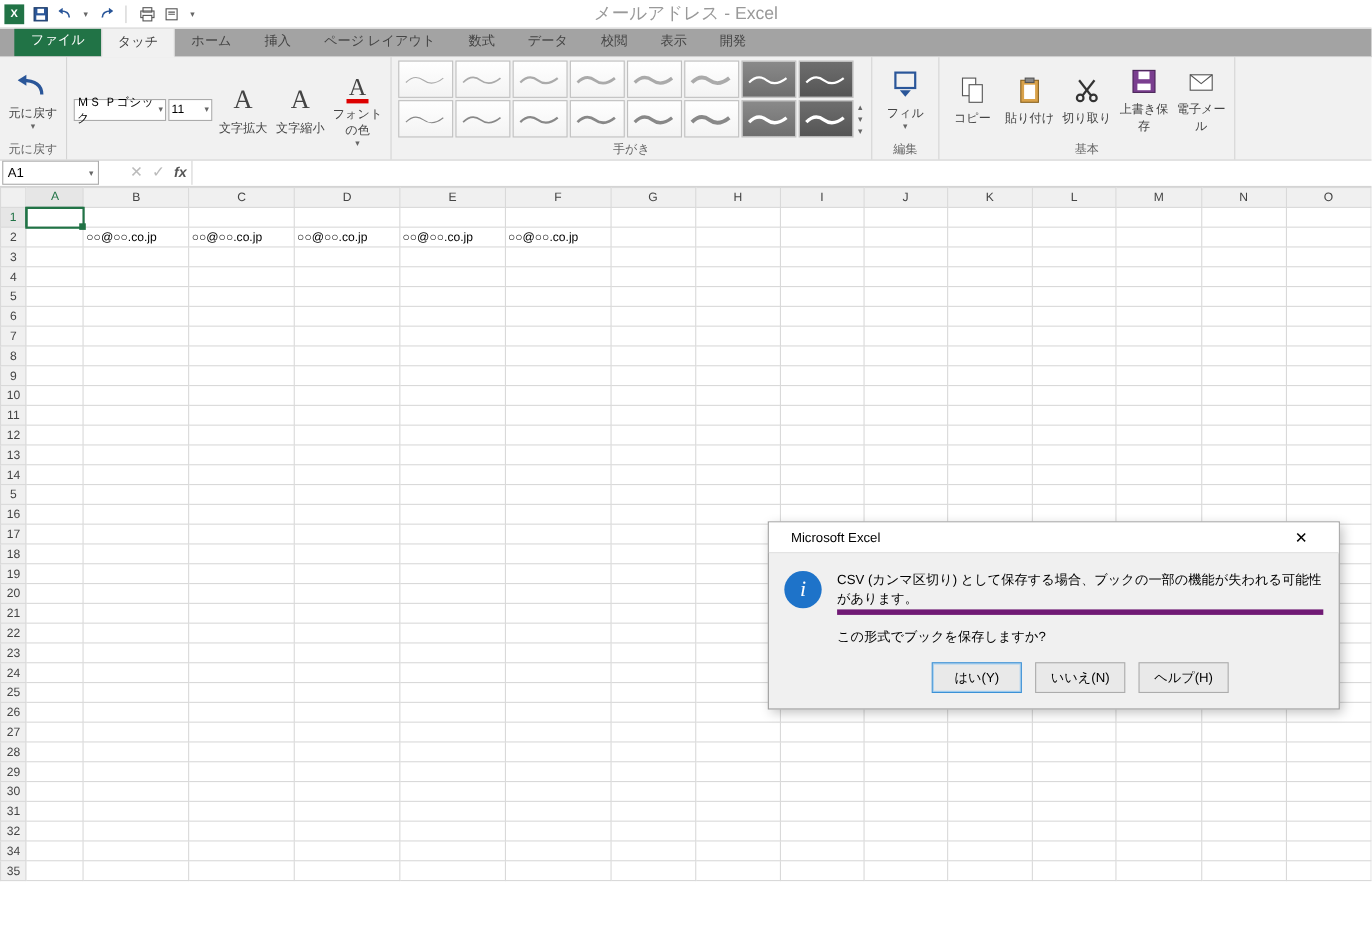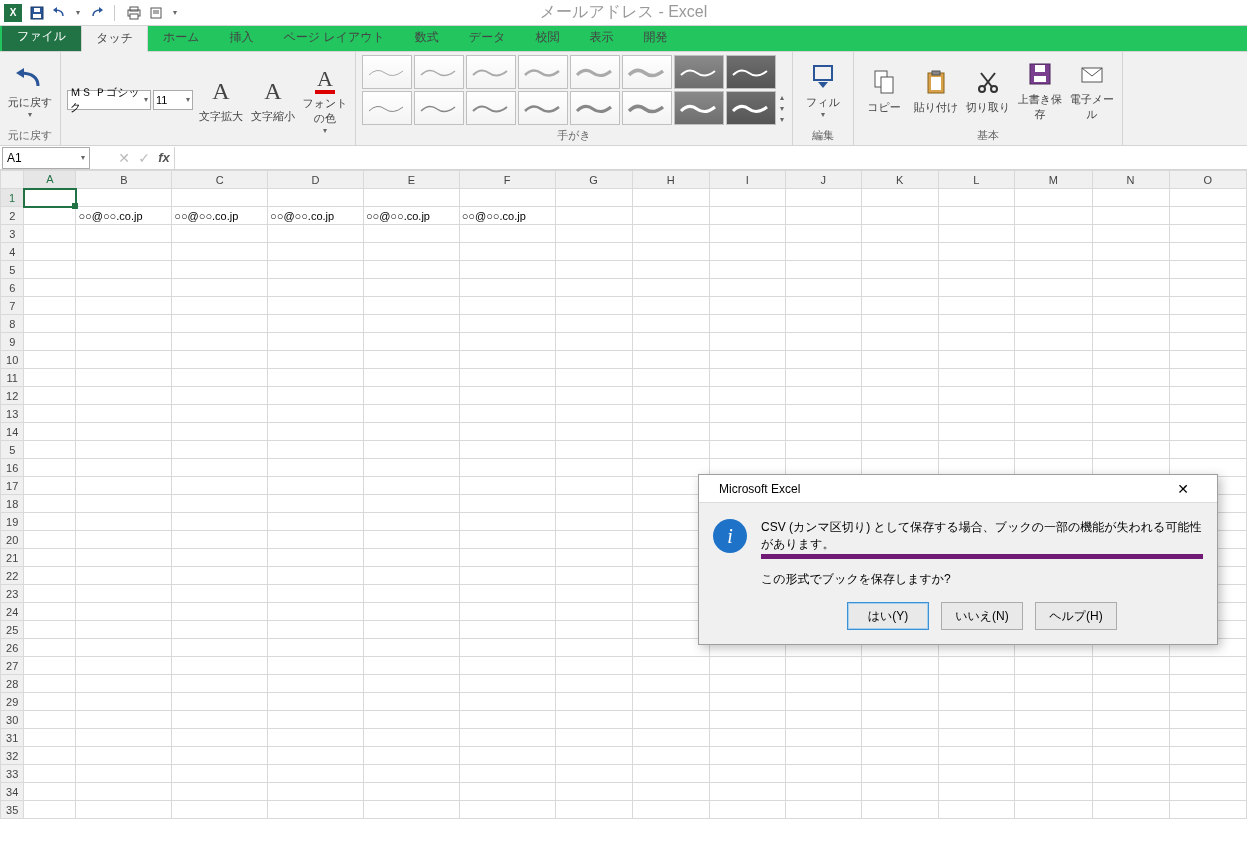--- a/index.html
+++ b/index.html
@@ -7,42 +7,42 @@
 
 
 .titlebar { height: 26px; background: #fff; display: flex; align-items: center; padding: 0 4px; border-bottom: 1px solid #d4d4d4; position: relative; }
 .qat { display: flex; align-items: center; gap: 6px; }
 .qat-btn { width: 18px; height: 18px; display: flex; align-items: center; justify-content: center; color: #444; }
 .excel-icon { width: 18px; height: 18px; background: #217346; display: inline-flex; align-items: center; justify-content: center; color: #fff; font-size: 10px; font-weight: bold; }
 .title-text { position: absolute; left: 50%; transform: translateX(-50%); color: #999; font-size: 16px; white-space: nowrap; }
 .divider-v { width: 1px; height: 16px; background: #ccc; margin: 0 4px; }
 
 
-.ribbon-tabs { height: 26px; background: #22c55e; display: flex; align-items: flex-end; padding-left: 2px; border-bottom: 1px solid #d4d4d4; }
+.ribbon-tabs { height: 26px; background: #a3a3a3; display: flex; align-items: flex-end; padding-left: 13px; border-bottom: 1px solid #d4d4d4; }
 .tab { padding: 4px 14px; font-size: 12px; color: #444; cursor: pointer; border: 1px solid transparent; }
 .tab.file { background: #217346; color: #fff; padding: 5px 14px; }
 .tab.active { background: #f1f1f1; border: 1px solid #d4d4d4; border-bottom: 1px solid #f1f1f1; margin-bottom: -1px; }
 
 
 .ribbon { height: 94px; background: #f1f1f1; border-bottom: 1px solid #d4d4d4; display: flex; }
 .group { display: flex; flex-direction: column; border-right: 1px solid #d4d4d4; padding: 2px 6px 0 6px; }
 .group-content { flex: 1; display: flex; align-items: center; gap: 4px; }
 .group-label { text-align: center; font-size: 11px; color: #666; padding: 2px 0; }
 .big-btn { display: flex; flex-direction: column; align-items: center; justify-content: center; width: 48px; height: 70px; font-size: 11px; color: #444; text-align: center; cursor: pointer; }
 .big-btn .ico { width: 32px; height: 32px; margin-bottom: 2px; display: flex; align-items: center; justify-content: center; font-size: 24px; }
 .font-box { display: flex; flex-direction: row; gap: 2px; align-items: center; }
 .font-select { width: 84px; height: 20px; border: 1px solid #ababab; font-size: 11px; padding: 0 2px; background: #fff; display: flex; align-items: center; justify-content: space-between; }
 .font-size { width: 40px; }
 .pen-gallery { display: flex; flex-wrap: wrap; width: 424px; gap: 2px; align-items: center; }
 .pen-box { width: 50px; height: 34px; border: 1px solid #c0c0c0; background: linear-gradient(#fff, #f3f3f3); display: flex; align-items: center; justify-content: center; }
 .pen-box.dark { background: linear-gradient(#8a8a8a, #6e6e6e); }
 .pen-box.darker { background: linear-gradient(#6e6e6e, #555); }
 
 
-.formula-bar { height: 24px; border-bottom: 1px solid #d4d4d4; display: flex; align-items: center; }
+.formula-bar { height: 24px; border-bottom: 1px solid #d4d4d4; display: flex; align-items: flex-start; }
 .name-box { width: 88px; height: 22px; border: 1px solid #ababab; background: #fff; display: flex; align-items: center; justify-content: space-between; padding: 0 4px; font-size: 12px; margin: 0 6px 0 2px; }
 .fb-btn { width: 20px; height: 20px; display: flex; align-items: center; justify-content: center; color: #bbb; font-size: 14px; }
 .fx { font-style: italic; color: #555; font-weight: bold; font-size: 13px; }
 .formula-input { flex: 1; height: 22px; border-left: 1px solid #d4d4d4; padding: 0 4px; }
 
 
 .grid-area { position: relative; overflow: hidden; background: #fff; height: calc(841px - 26px - 26px - 94px - 24px); }
 table.sheet { border-collapse: collapse; table-layout: fixed; }
 .sheet th, .sheet td { border: 1px solid #d9d9d9; font-size: 11px; font-weight: normal; height: 18px; }
 .sheet th { background: #f0f0f0; color: #444; text-align: center; }
@@ -950,38 +950,20 @@
           <td class=""></td>
           <td class=""></td>
           <td class=""></td>
           <td class=""></td>
           <td class=""></td>
           <td class=""></td>
           <td class=""></td>
           <td class=""></td>
         </tr>
         <tr>
-          <th class="rowhdr ">33</th>
-          <td class=""></td>
-          <td class=""></td>
-          <td class=""></td>
-          <td class=""></td>
-          <td class=""></td>
-          <td class=""></td>
-          <td class=""></td>
-          <td class=""></td>
-          <td class=""></td>
-          <td class=""></td>
-          <td class=""></td>
-          <td class=""></td>
-          <td class=""></td>
-          <td class=""></td>
-          <td class=""></td>
-        </tr>
-        <tr>
           <th class="rowhdr ">34</th>
           <td class=""></td>
           <td class=""></td>
           <td class=""></td>
           <td class=""></td>
           <td class=""></td>
           <td class=""></td>
           <td class=""></td>
           <td class=""></td>
           <td class=""></td>

